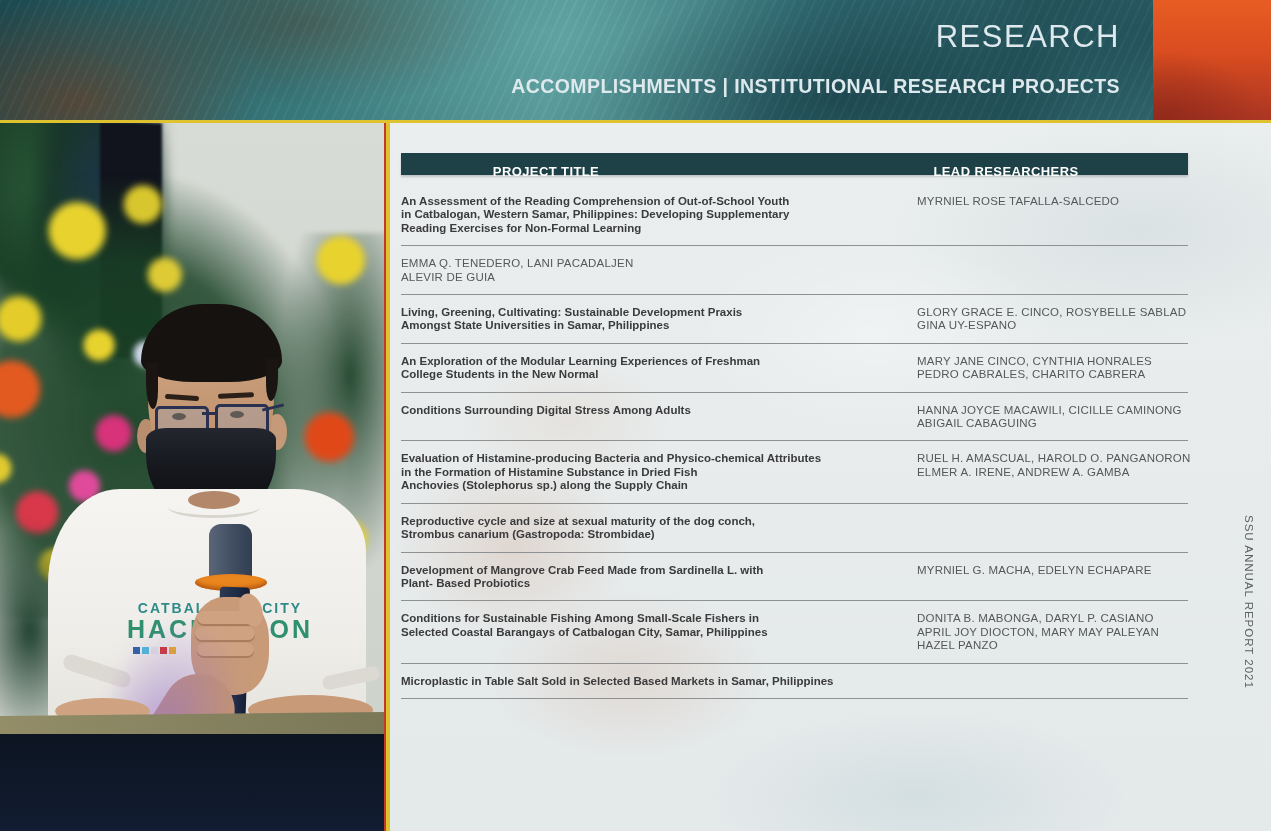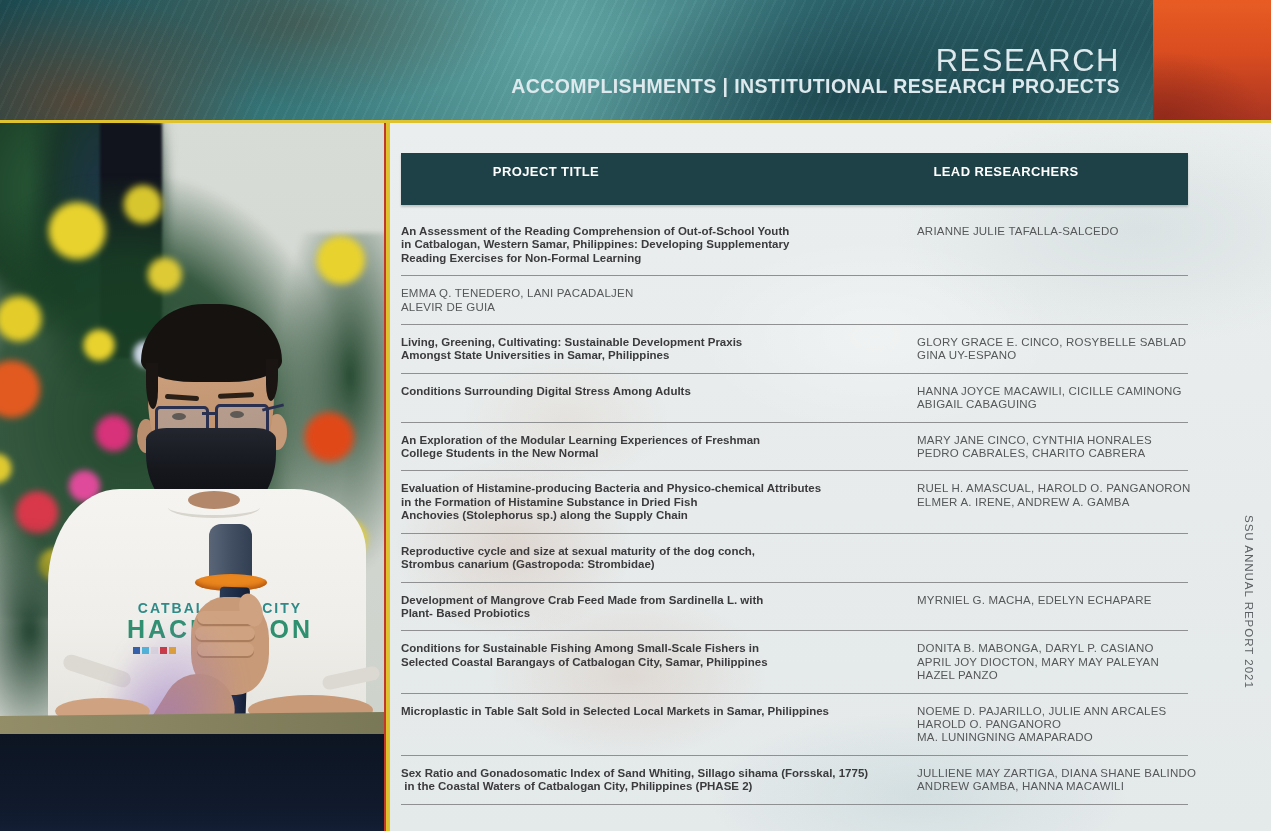--- a/index.html
+++ b/index.html
@@ -24,21 +24,21 @@
     background:repeating-linear-gradient(115deg, rgba(255,255,255,.05) 0 2px, rgba(0,0,0,.06) 2px 9px);
     opacity:.5;
   }
   .header-orange{
     position:absolute; right:0; top:0; width:118px; height:121px; z-index:2;
     background:
       radial-gradient(ellipse 140px 90px at 10% 95%, rgba(120,30,20,.5) 0%, rgba(120,30,20,0) 70%),
       linear-gradient(180deg,#e85c24 0%,#d84c20 45%,#a93522 100%);
   }
   .hdr-title{
-    position:absolute; right:151px; top:43px; z-index:3;
+    position:absolute; right:151px; top:19px; z-index:3;
     font-size:31px; letter-spacing:1.5px; color:#dde9ec; font-weight:400;
   }
   .hdr-subtitle{
     position:absolute; right:151px; top:75px; z-index:3;
     font-size:19.5px; letter-spacing:.4px; color:#dde9ec; font-weight:700;
   }
   .gold-line-h{
     position:absolute; left:0; top:120px; width:1271px; height:3px;
     background:#dfc22f; z-index:4;
   }
@@ -59,21 +59,21 @@
       radial-gradient(ellipse 260px 140px at 55% 30%, rgba(255,255,255,.35) 0%, rgba(255,255,255,0) 70%);
   }
   .photo-edge{
     position:absolute; left:384px; top:123px; width:6px; height:708px; z-index:5;
     background:linear-gradient(90deg,#c0392b 0 2px,#dfc22f 2px 100%);
   }
 
   
   .rtable{ position:absolute; left:11px; top:30px; width:787px; }
   .rtable-head{
-    position:relative; height:52px; background:#1d4147;
+    position:relative; height:22px; background:#1d4147;
     box-shadow:0 2px 2px rgba(0,0,0,.18);
     padding-left:20px;
   }
   .rtable-head .col-label{
     position:absolute; top:0; height:38px; line-height:38px; transform:translateX(-50%);
     color:#fff; font-weight:bold; font-size:13px; letter-spacing:.4px; white-space:nowrap;
   }
   .col-label.c1{ left:145px; }
   .col-label.c2{ left:605px; }
   .rtable-body{ margin-top:9px; }
@@ -274,46 +274,46 @@
     <div class="rtable">
       <div class="rtable-head">
         <span class="col-label c1">PROJECT TITLE</span>
         <span class="col-label c2">LEAD RESEARCHERS</span>
       </div>
       <div class="rtable-body">
   <div class="rrow">
     <div class="cell-title">An Assessment of the Reading Comprehension of Out-of-School Youth
 in Catbalogan, Western Samar, Philippines: Developing Supplementary
 Reading Exercises for Non-Formal Learning</div>
-    <div class="cell-res">ARIANNE JULIE TAFALLA-SALCEDO</div>
+    <div class="cell-res">MYRNIEL ROSE TAFALLA-SALCEDO</div>
   </div>
 
   <div class="rrow">
     <div class="cell-res">EMMA Q. TENEDERO, LANI PACADALJEN
 ALEVIR DE GUIA</div>
   </div>
 
   <div class="rrow">
     <div class="cell-title">Living, Greening, Cultivating: Sustainable Development Praxis
 Amongst State Universities in Samar, Philippines</div>
     <div class="cell-res">GLORY GRACE E. CINCO, ROSYBELLE SABLAD
 GINA UY-ESPANO</div>
   </div>
 
   <div class="rrow">
-    <div class="cell-title">Conditions Surrounding Digital Stress Among Adults</div>
-    <div class="cell-res">HANNA JOYCE MACAWILI, CICILLE CAMINONG
-ABIGAIL CABAGUING</div>
-  </div>
-
-  <div class="rrow">
     <div class="cell-title">An Exploration of the Modular Learning Experiences of Freshman
 College Students in the New Normal</div>
     <div class="cell-res">MARY JANE CINCO, CYNTHIA HONRALES
 PEDRO CABRALES, CHARITO CABRERA</div>
+  </div>
+
+  <div class="rrow">
+    <div class="cell-title">Conditions Surrounding Digital Stress Among Adults</div>
+    <div class="cell-res">HANNA JOYCE MACAWILI, CICILLE CAMINONG
+ABIGAIL CABAGUING</div>
   </div>
 
   <div class="rrow">
     <div class="cell-title">Evaluation of Histamine-producing Bacteria and Physico-chemical Attributes
 in the Formation of Histamine Substance in Dried Fish
 Anchovies (Stolephorus sp.) along the Supply Chain</div>
     <div class="cell-res">RUEL H. AMASCUAL, HAROLD O. PANGANORON
 ELMER A. IRENE, ANDREW A. GAMBA</div>
   </div>
 
@@ -330,31 +330,22 @@
 
   <div class="rrow">
     <div class="cell-title">Conditions for Sustainable Fishing Among Small-Scale Fishers in
 Selected Coastal Barangays of Catbalogan City, Samar, Philippines</div>
     <div class="cell-res">DONITA B. MABONGA, DARYL P. CASIANO
 APRIL JOY DIOCTON, MARY MAY PALEYAN
 HAZEL PANZO</div>
   </div>
 
   <div class="rrow">
-    <div class="cell-title">Microplastic in Table Salt Sold in Selected Local Markets in Samar, Philippines</div>
-    <div class="cell-res">NOEME D. PAJARILLO, JULIE ANN ARCALES
-HAROLD O. PANGANORO
-MA. LUNINGNING AMAPARADO</div>
-  </div>
-
-  <div class="rrow">
-    <div class="cell-title">Sex Ratio and Gonadosomatic Index of Sand Whiting, Sillago sihama (Forsskal, 1775)
- in the Coastal Waters of Catbalogan City, Philippines (PHASE 2)</div>
-    <div class="cell-res">JULLIENE MAY ZARTIGA, DIANA SHANE BALINDO
-ANDREW GAMBA, HANNA MACAWILI</div>
-  </div>
+    <div class="cell-title">Microplastic in Table Salt Sold in Selected Based Markets in Samar, Philippines</div>
+  </div>
+
 </div>
     </div>
   </div>
 
   <div class="vlabel">SSU ANNUAL REPORT 2021</div>
 
 </div>
 
 </body></html>

